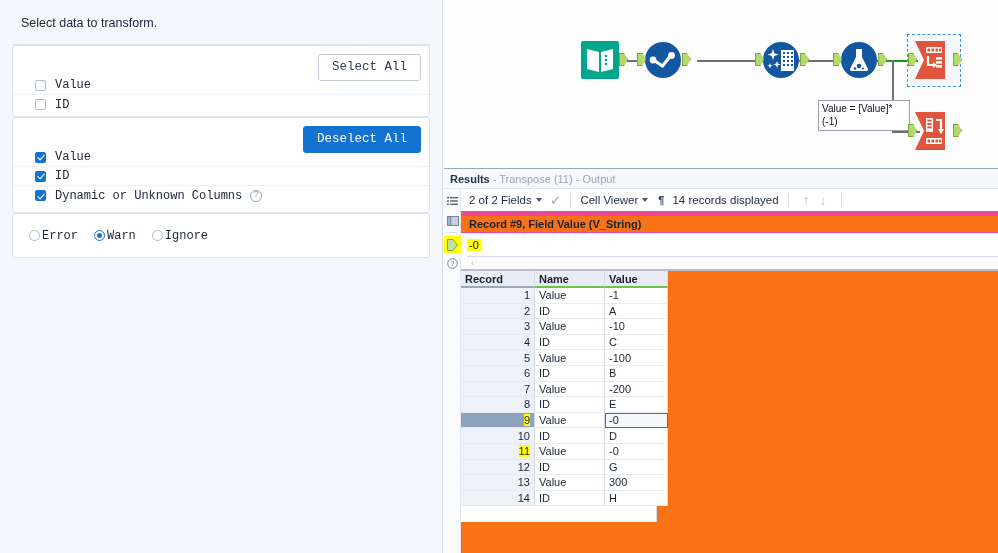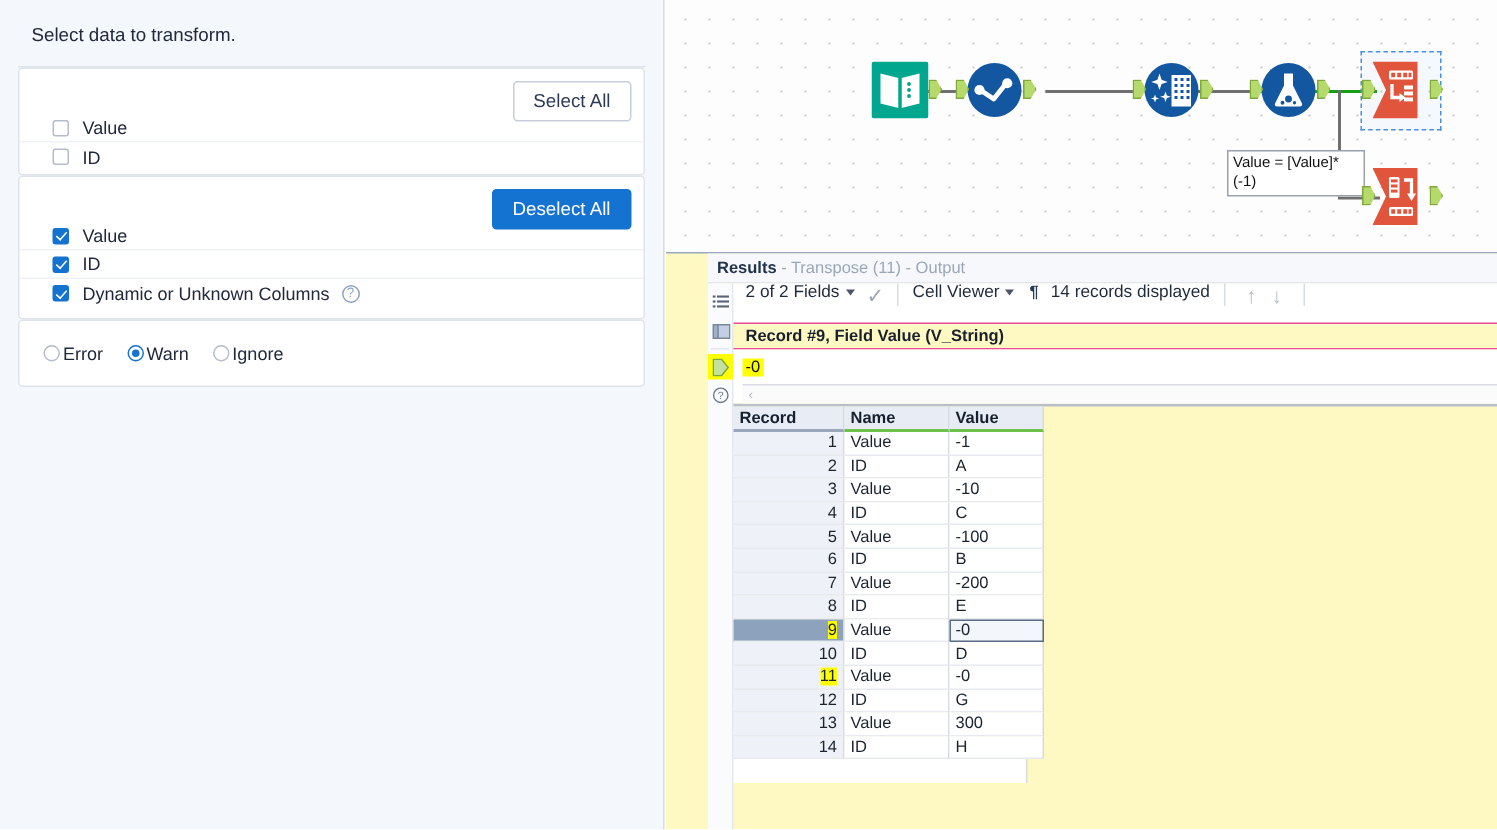--- a/index.html
+++ b/index.html
@@ -26,20 +26,21 @@
   .panel-divider { height: 1px; background: #dde3ec; margin: 0 0 0 0; }
   .section-label {
     font-size: 12.5px; color: #3a4a66; font-weight: bold;
     padding: 14px 0 7px 9px;
   }
   .section-box {
     background: #ffffff;
     border: 1px solid #dfe4ec;
     border-radius: 3px;
     position: relative;
+    font-family: Liberation Mono, monospace;
   }
   #key-columns-box { height: 72px; }
   #data-columns-box { height: 96px; }
   #missing-columns-box { height: 45px; display: flex; align-items: center; padding-left: 16px; }
 
   .btn {
     position: absolute; right: 8px; top: 8px;
     font-size: 12.5px;
     padding: 6px 13px;
     border-radius: 3px;
@@ -134,23 +135,22 @@
   .sel-box {
     position: absolute;
     border: 1px dashed #4a90e2;
     background: rgba(120,170,230,0.06);
   }
 
   
   #results {
     position: absolute; left: 444px; top: 168px;
     width: 554px; height: 385px;
-    background: #fef9c3;
+    background: #f97316;
     border-top: 1px solid #9aa8bd;
-    padding-left: 28px;
   }
   #results-title {
     height: 20px; background: #f6f8fb;
     border-bottom: 1px solid #e2e7ee;
     display: flex; align-items: center;
     padding-left: 6px; font-size: 11px; color: #6a7a92;
   }
   #results-title b { color: #22334d; margin-right: 3px; font-weight: bold; }
   #results-title .dim { color: #9aa7b8; }
 
@@ -162,22 +162,22 @@
   }
   .rail-btn {
     width: 17px; height: 17px;
     display: flex; align-items: center; justify-content: center;
     cursor: pointer; margin-bottom: 2px;
   }
   .rail-sep { height: 1px; background: #e0e5ec; margin: 3px 2px; }
   #rail-main { flex: 1; position: relative; }
 
   #toolbar {
-    height: 27px; display: flex; align-items: flex-start;
-    border-bottom: 1px solid #ec4899;
+    height: 27px; display: flex; align-items: center;
+    border-bottom: 5px solid #ec4899;
     padding-left: 8px; font-size: 11.5px; color: #1f2a3a;
     background: #ffffff;
   }
   .tb-item { display: flex; align-items: center; gap: 4px; cursor: pointer; }
   .caret {
     width: 0; height: 0;
     border-left: 3.5px solid transparent;
     border-right: 3.5px solid transparent;
     border-top: 4px solid #4a5568;
   }

